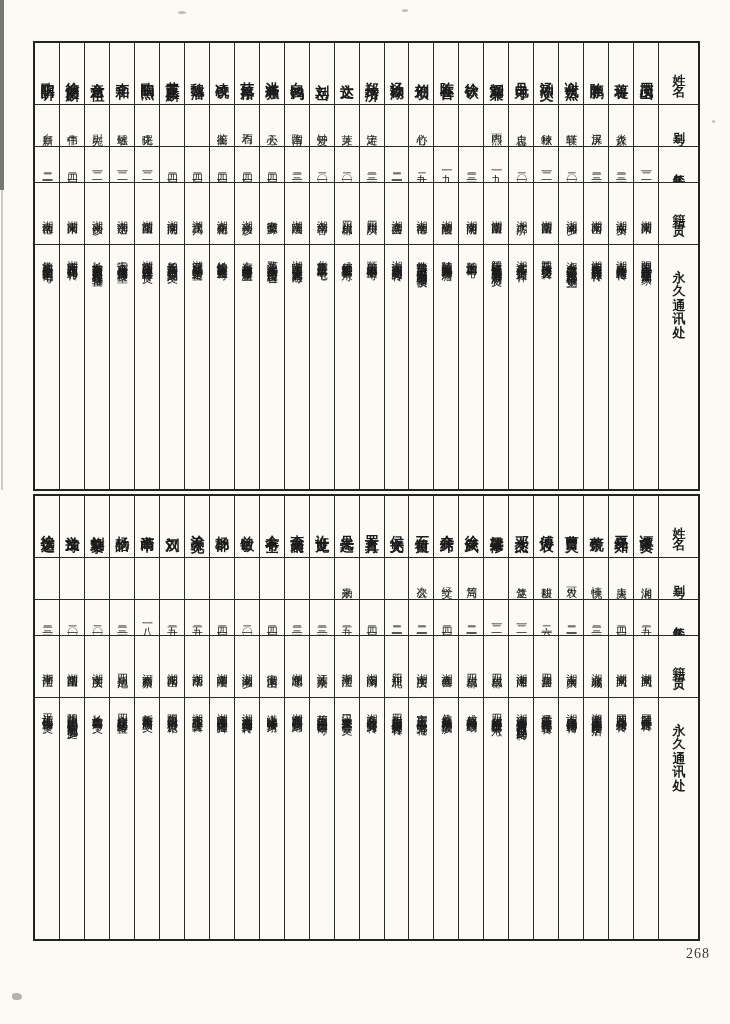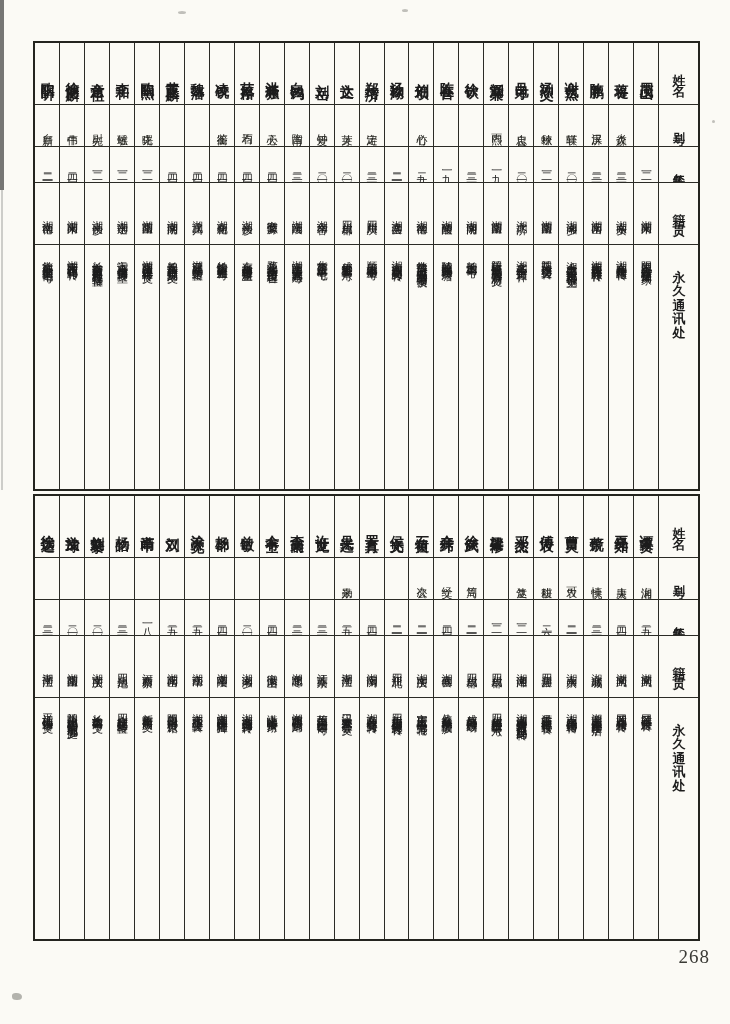--- a/index.html
+++ b/index.html
@@ -53,21 +53,21 @@
 
   .head-col .cell{font-weight:700;}
   .h-name  {height:62px;border-bottom:1px solid #2b2b26;font-size:13px;letter-spacing:10px;}
   .h-alias {height:42px;border-bottom:1px solid #2b2b26;font-size:12px;letter-spacing:4px;}
   .h-age   {height:36px;border-bottom:1px solid #2b2b26;font-size:12px;letter-spacing:2px;}
   .h-origin{height:62px;border-bottom:1px solid #2b2b26;font-size:13px;letter-spacing:10px;}
   .h-addr  {flex:1 1 auto;font-size:13px;letter-spacing:14px;padding-top:14px;justify-content:flex-start;}
 
   .page-num{
     position:absolute;top:946px;right:20px;
-    font-size:19px;color:#3a3a35;
+    font-size:14px;color:#3a3a35;
     font-family:"Liberation Serif","DejaVu Serif",serif;
     letter-spacing:1px;
     text-align:right;
   }
 </style>
 </head>
 <body>
 
 <div class="page">
 

